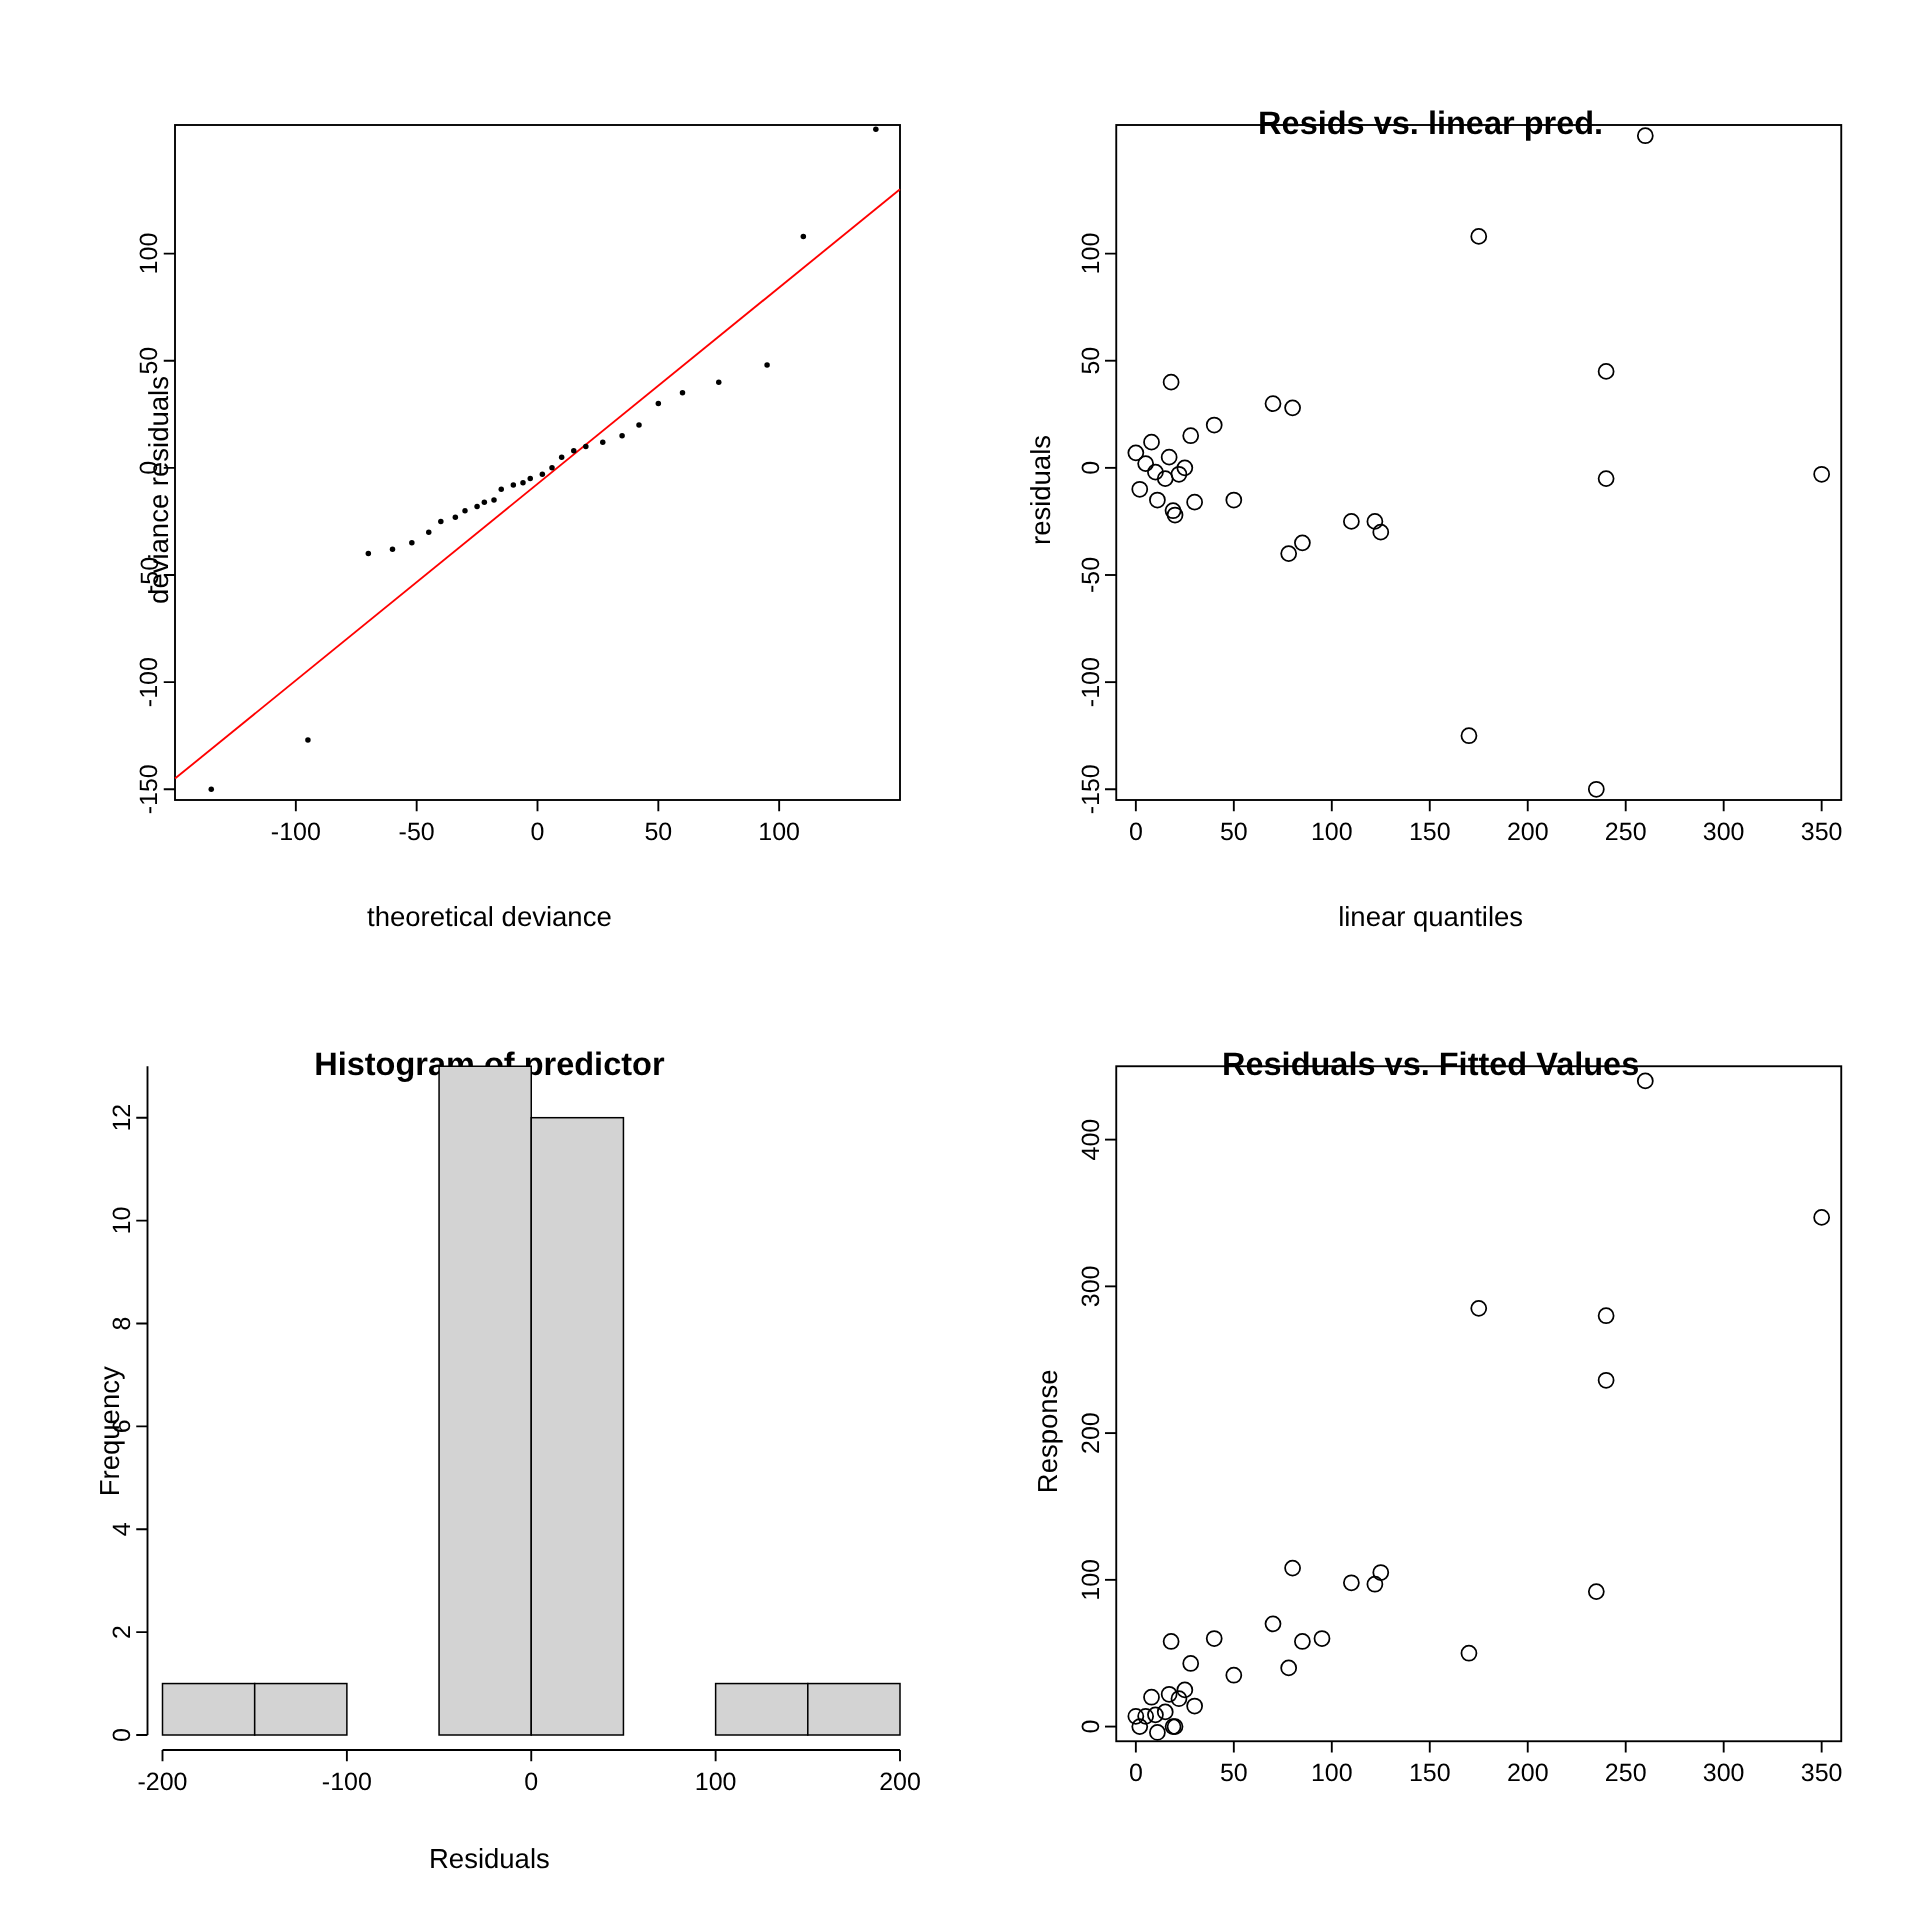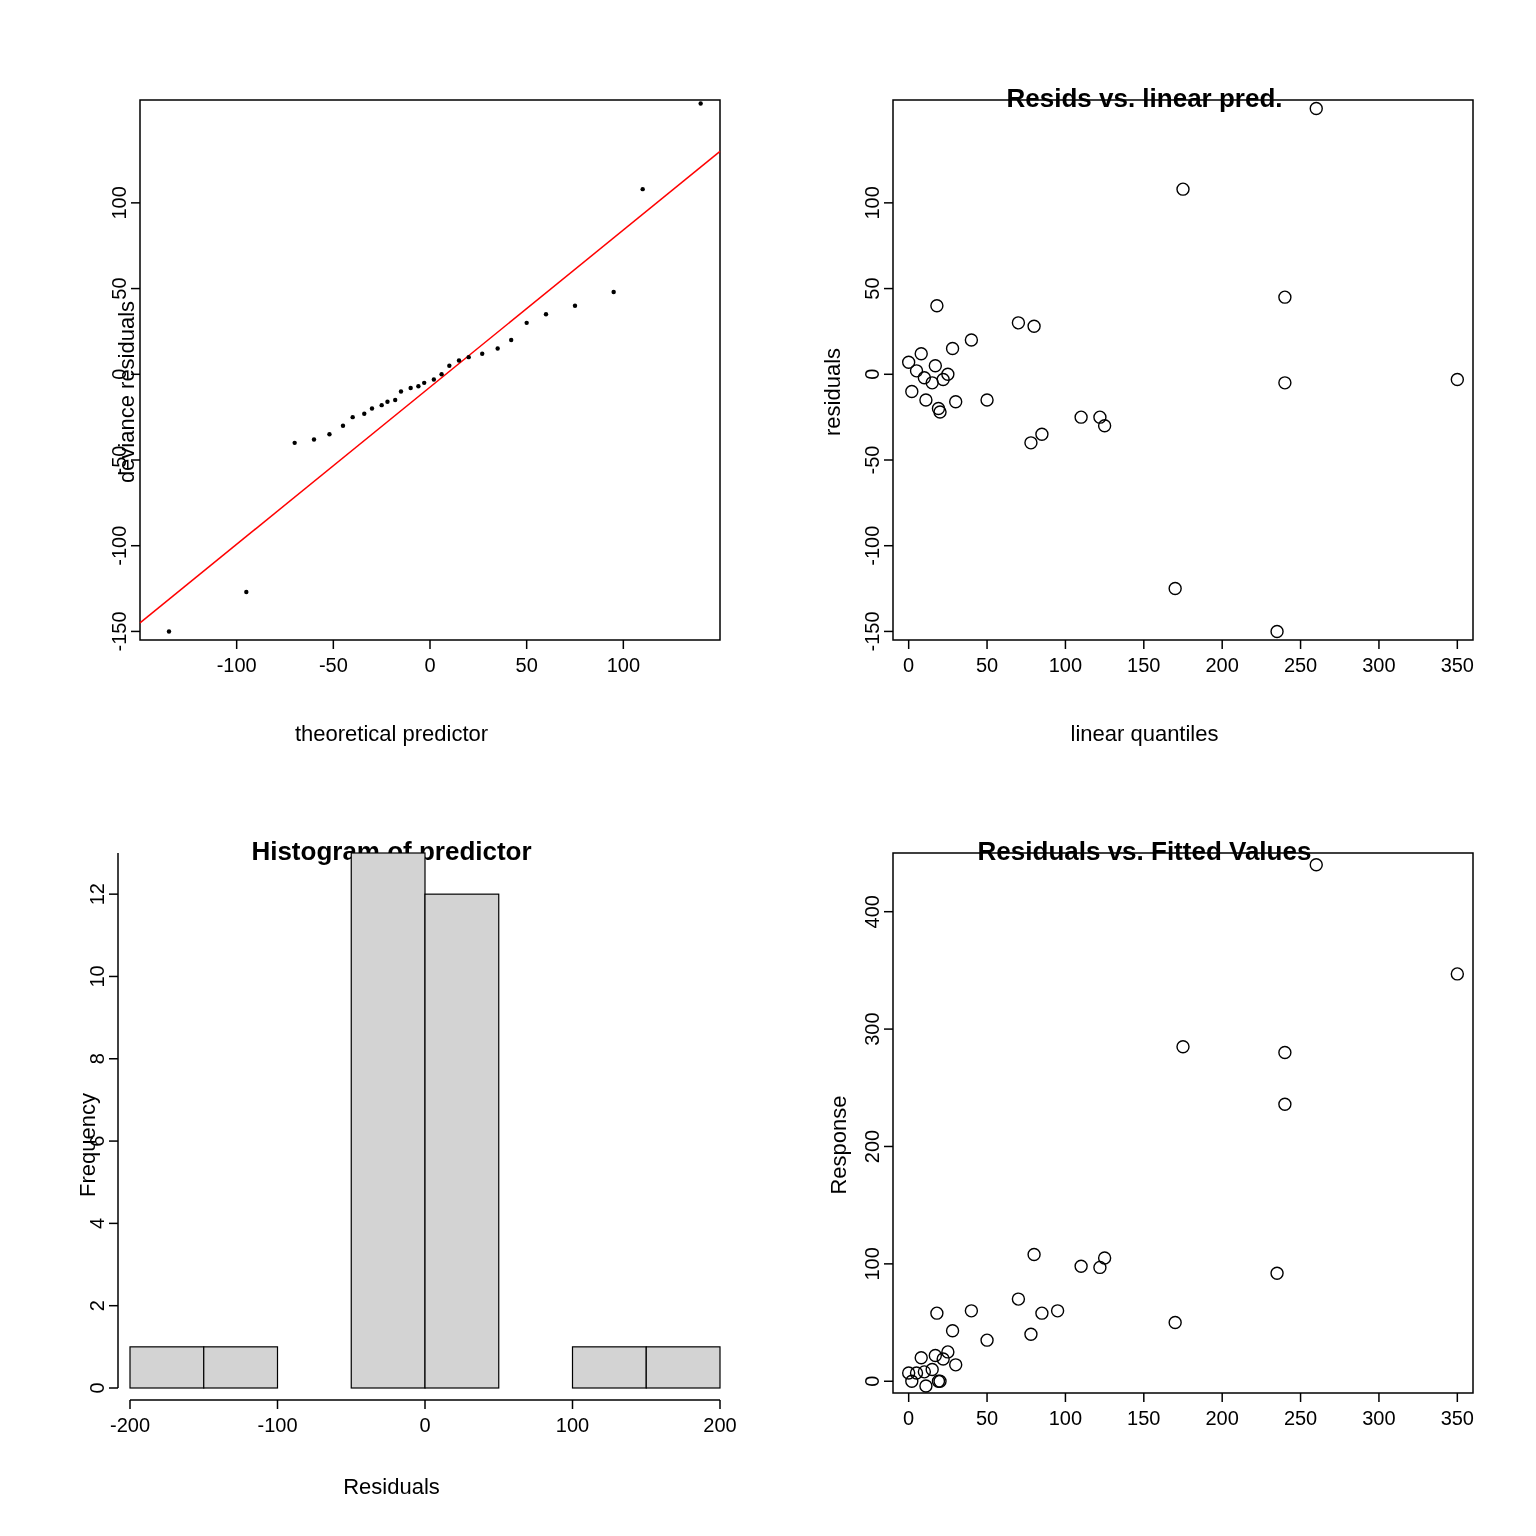--- a/index.html
+++ b/index.html
@@ -55,21 +55,21 @@
   .bar { fill: #d3d3d3; stroke: #000; stroke-width: 1.2; }
 </style>
 </head>
 <body>
 
 <div class="grid">
 
   <div class="cell">
     <div class="title"></div>
     <div class="ylabel">deviance residuals</div>
-    <div class="xlabel">theoretical predictor</div>
+    <div class="xlabel">theoretical deviance</div>
     <svg id="svg-qq" width="720" height="700">
         <rect x="110" y="70" width="580" height="540" class="box"></rect>
         <line x1="206.66666666666666" y1="610" x2="206.66666666666666" y2="619" class="tick-line"></line>
         <text x="206.66666666666666" y="642" text-anchor="middle" class="tick-text">-100</text>
         <line x1="303.3333333333333" y1="610" x2="303.3333333333333" y2="619" class="tick-line"></line>
         <text x="303.3333333333333" y="642" text-anchor="middle" class="tick-text">-50</text>
         <line x1="400" y1="610" x2="400" y2="619" class="tick-line"></line>
         <text x="400" y="642" text-anchor="middle" class="tick-text">0</text>
         <line x1="496.66666666666663" y1="610" x2="496.66666666666663" y2="619" class="tick-line"></line>
         <text x="496.66666666666663" y="642" text-anchor="middle" class="tick-text">50</text>

